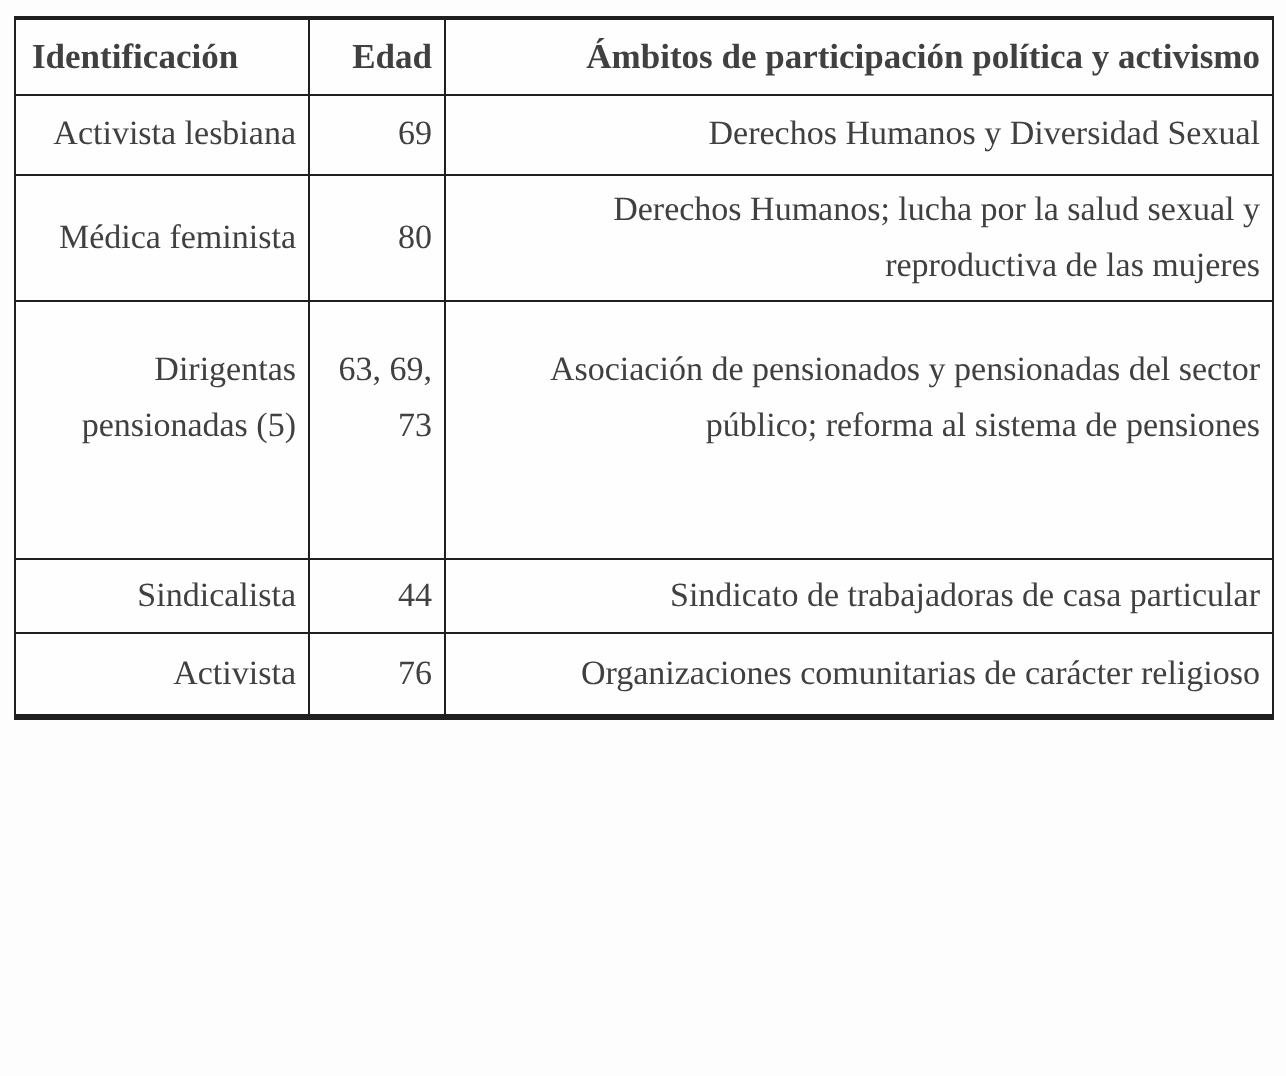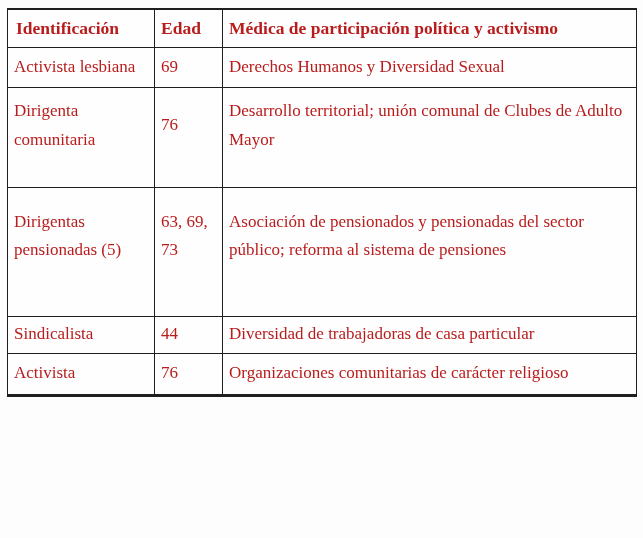--- a/index.html
+++ b/index.html
@@ -14,38 +14,38 @@
     background: #fdfdfd;
     box-sizing: border-box;
     padding: 8px 7px 10px 7px;
     color: #111111;
   }
   table.data-table {
     border-collapse: collapse;
     width: 629px;
     table-layout: fixed;
     background: #fefefe;
-    color: #b91c1c;
+    color: #404040;
     padding-left: 25px;
   }
   table.data-table,
   table.data-table th,
   table.data-table td {
     border: 1px solid #1f1f1f;
   }
   table.data-table {
     border-top: 2.5px solid #1f1f1f;
     border-bottom: 3px solid #1f1f1f;
   }
   th, td {
     padding: 3px 6px;
     font-size: 17px;
     line-height: 1.65;
     vertical-align: middle;
-    text-align: left;
+    text-align: right;
     box-sizing: border-box;
     overflow: hidden;
   }
   th {
     font-weight: bold;
     font-size: 17.5px;
   }
   col.c-ident { width: 147px; }
   col.c-age   { width: 68px;  }
   col.c-areas { width: 414px; }
@@ -72,43 +72,43 @@
   <table class="data-table">
     <colgroup>
       <col class="c-ident">
       <col class="c-age">
       <col class="c-areas">
     </colgroup>
     <thead>
       <tr class="r-header">
         <th class="h-ident">Identificación</th>
         <th>Edad</th>
-        <th>Médica de participación política y activismo</th>
+        <th>Ámbitos de participación política y activismo</th>
       </tr>
     </thead>
     <tbody>
       <tr class="r-0">
         <td>Activista lesbiana</td>
         <td>69</td>
         <td>Derechos Humanos y Diversidad Sexual</td>
       </tr>
-      <tr class="r-2">
-        <td>Dirigenta comunitaria</td>
-        <td>76</td>
-        <td>Desarrollo territorial; unión comunal de Clubes de Adulto Mayor</td>
+      <tr class="r-1">
+        <td>Médica feminista</td>
+        <td>80</td>
+        <td>Derechos Humanos; lucha por la salud sexual y reproductiva de las mujeres</td>
       </tr>
       <tr class="r-3">
         <td>Dirigentas pensionadas (5)</td>
         <td>63, 69, 73</td>
         <td>Asociación de pensionados y pensionadas del sector público; reforma al sistema de pensiones</td>
       </tr>
       <tr class="r-5">
         <td>Sindicalista</td>
         <td>44</td>
-        <td>Diversidad de trabajadoras de casa particular</td>
+        <td>Sindicato de trabajadoras de casa particular</td>
       </tr>
       <tr class="r-6">
         <td>Activista</td>
         <td>76</td>
         <td>Organizaciones comunitarias de carácter religioso</td>
       </tr>
     </tbody>
   </table>
 </div>
 

